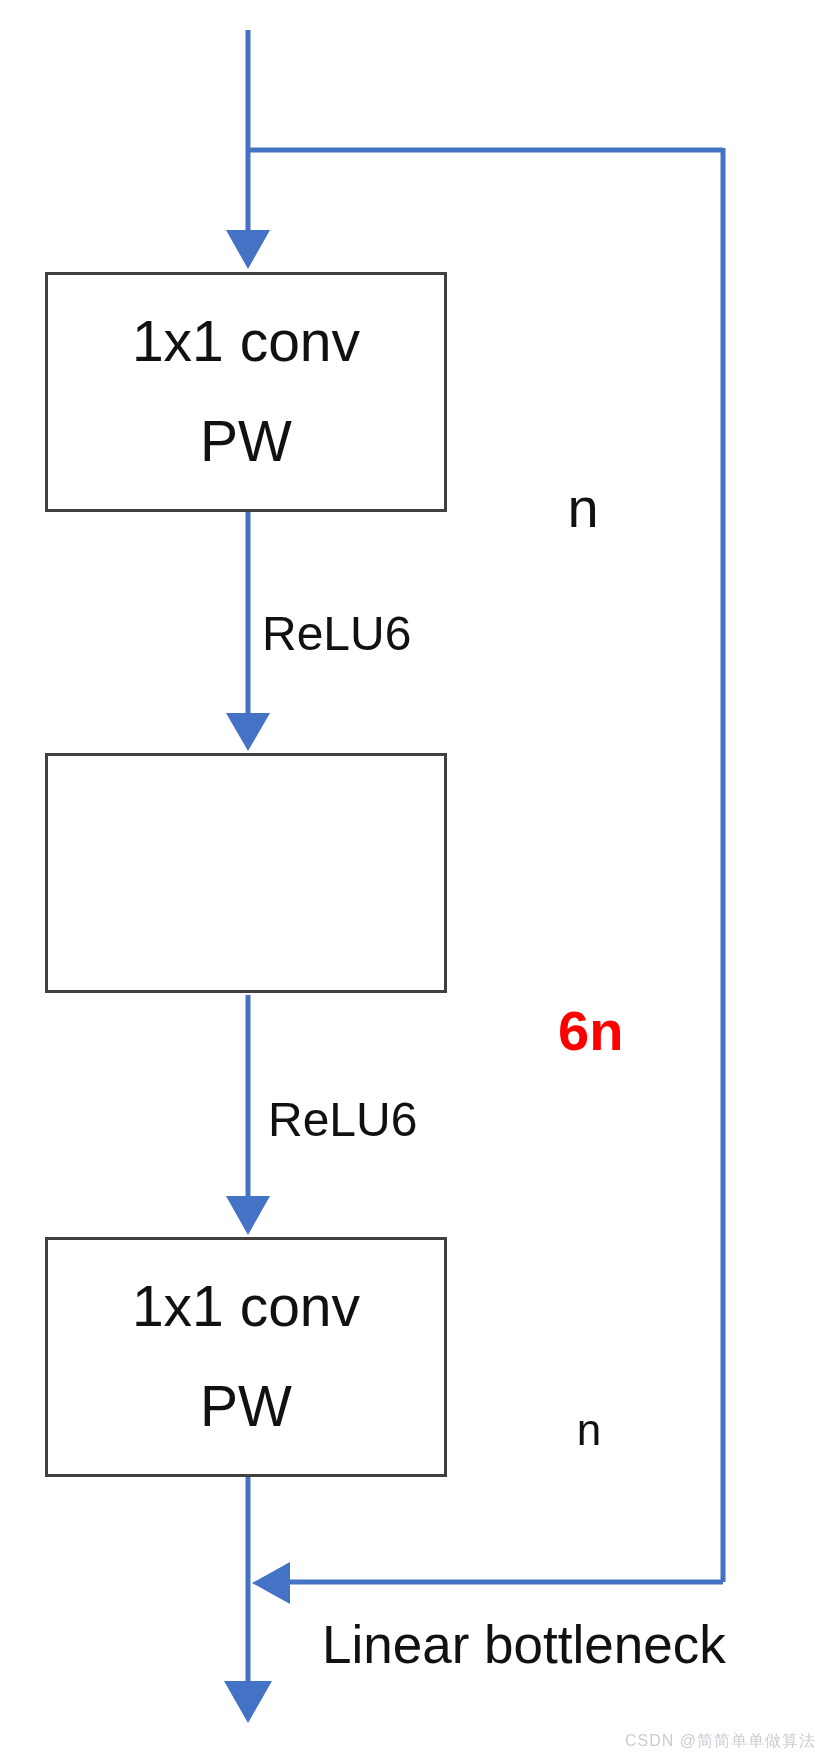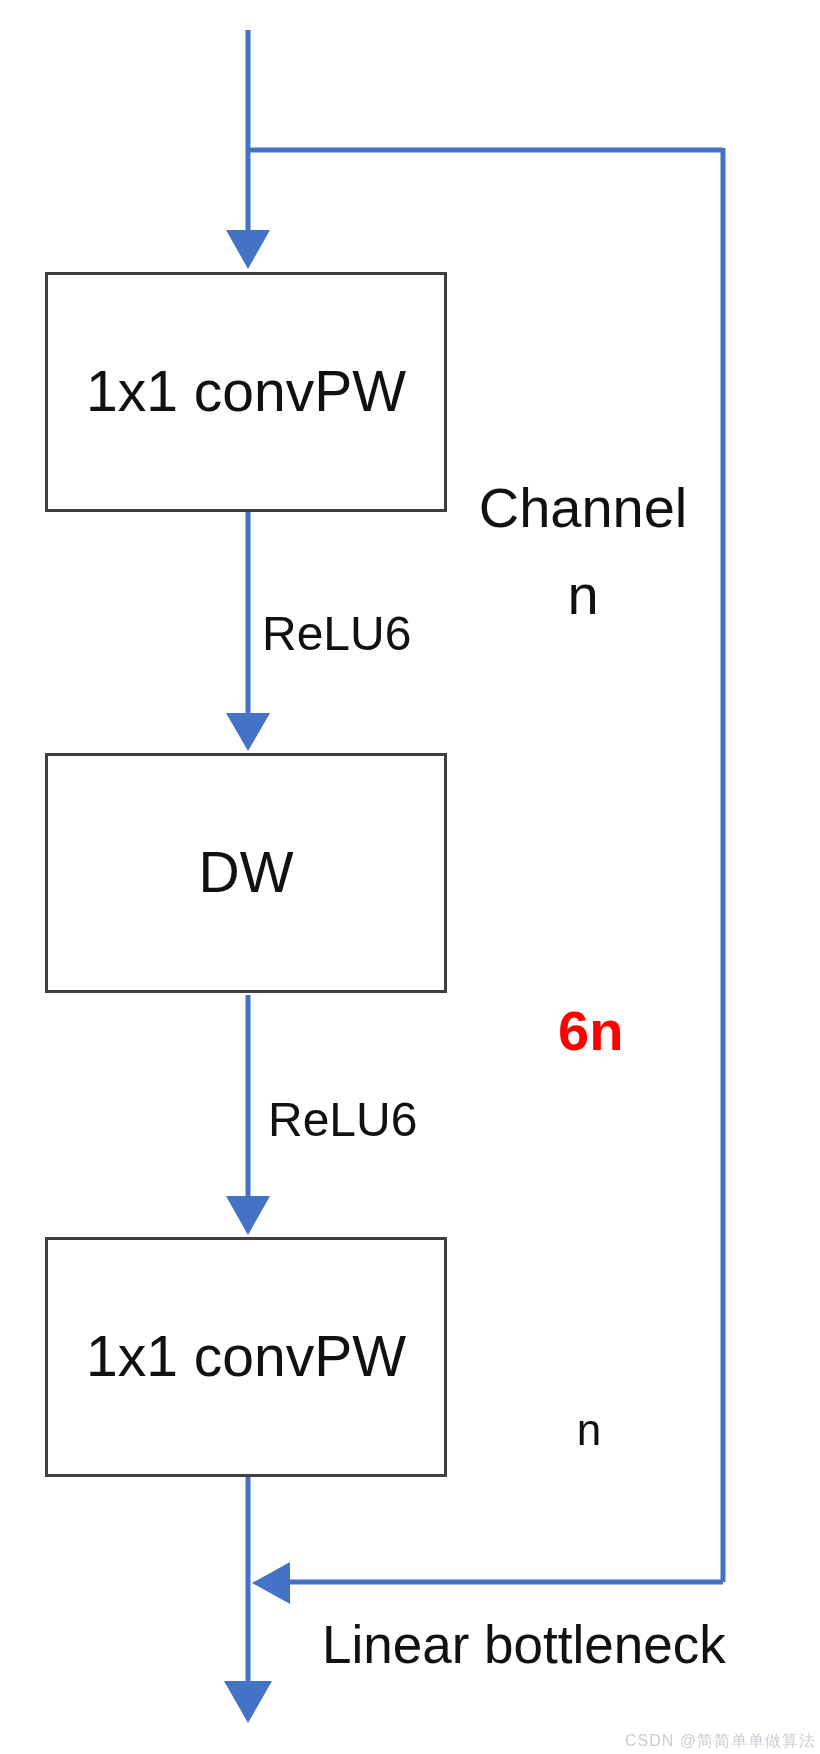--- a/index.html
+++ b/index.html
@@ -33,21 +33,21 @@
   }
   .node-box {
     position: absolute;
     left: 45px;
     width: 402px;
     height: 240px;
     box-sizing: border-box;
     border: 3px solid var(--box-border, #404040);
     background: #ffffff;
     display: flex;
-    flex-direction: row;
+    flex-direction: column;
     align-items: center;
     justify-content: center;
     color: var(--text, #111111);
     font-size: 57px;
     line-height: 1.75;
   }
   #node-pw-expand { top: 272px; }
   #node-dw       { top: 753px; }
   #node-pw-project { top: 1237px; }
   .node-line {
@@ -131,34 +131,32 @@
     <line class="connector" x1="248" y1="1477" x2="248" y2="1684"></line>
     <polygon class="arrowhead" points="224,1681 272,1681 248,1723"></polygon>
   </svg>
 
   <div class="node-box" id="node-pw-expand">
     <span class="node-line">1x1 conv</span>
     <span class="node-line">PW</span>
   </div>
 
   <div class="node-box" id="node-dw">
-    <span class="node-line">DW</span>
   </div>
 
   <div class="node-box" id="node-pw-project">
     <span class="node-line">1x1 conv</span>
     <span class="node-line">PW</span>
   </div>
 
   <div class="edge-label" id="relu6-label-1">ReLU6</div>
   <div class="edge-label" id="relu6-label-2">ReLU6</div>
   <div class="edge-label" id="linear-bottleneck-label">Linear bottleneck</div>
 
   <div id="channel-label-block">
-    <div>Channel</div>
     <div>n</div>
   </div>
   <div id="channel-6n-label">6n</div>
   <div id="channel-out-n-label">n</div>
 
   <div id="watermark">CSDN @简简单单做算法</div>
 
 </div>
 
 </body></html>

